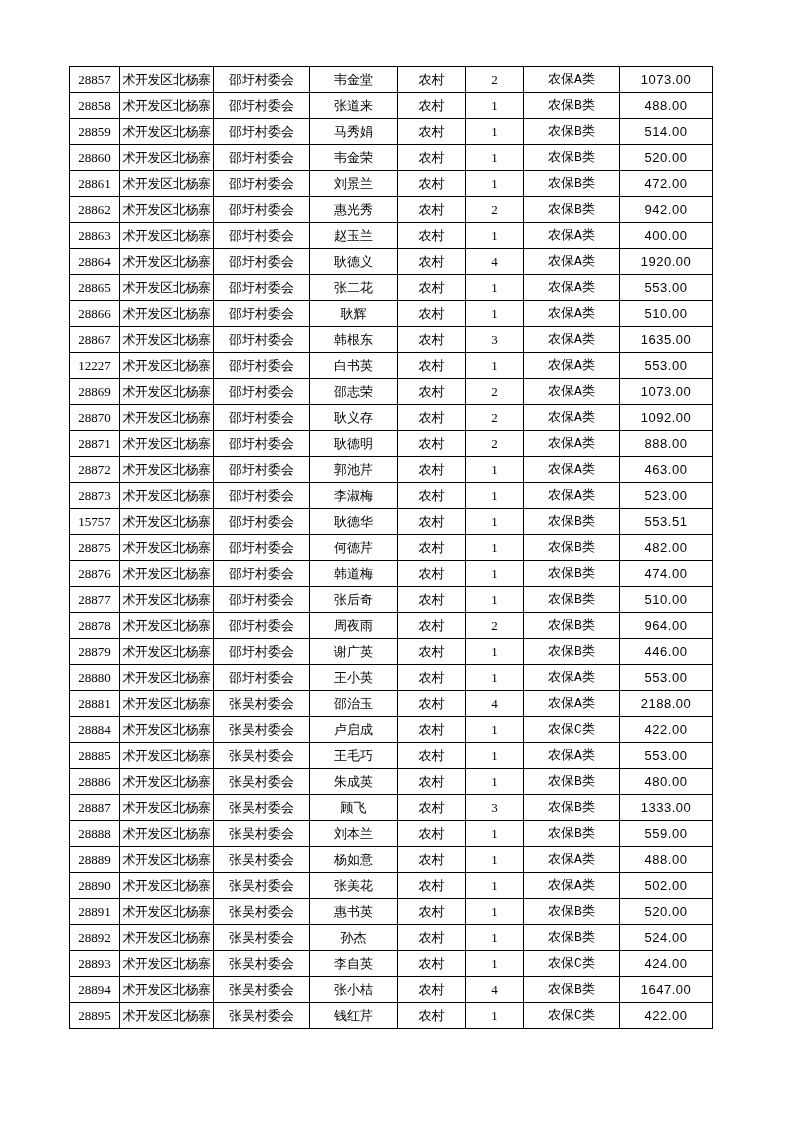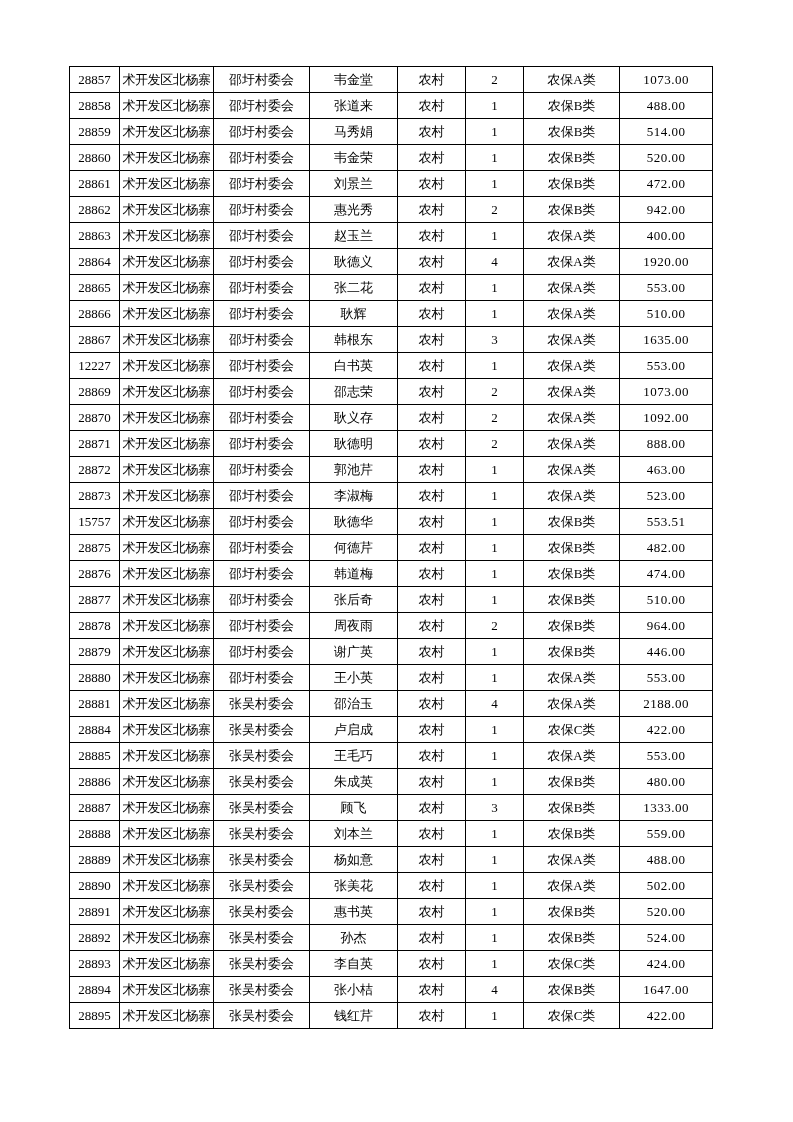--- a/index.html
+++ b/index.html
@@ -54,22 +54,22 @@
   col.c-num  { width: 58px; }
   col.c-cat  { width: 96px; }
   col.c-amt  { width: 93px; }
 
   td.id    { font-family: "Liberation Serif", serif; font-size: 14px; }
   td.org   { font-size: 13px; letter-spacing: -0.4px; }
   td.vil   { font-size: 13px; font-family: Liberation Serif, serif; }
   td.name  { font-size: 13px; }
   td.type  { font-size: 13px; }
   td.num   { font-size: 13px; }
-  td.cat   { font-size: 13px; }
-  td.amt   { font-family: Liberation Serif, serif; font-size: 13px; letter-spacing: 0.5px; }
+  td.cat   { font-size: 13px; font-family: Liberation Mono, monospace; }
+  td.amt   { font-family: Liberation Sans, sans-serif; font-size: 13px; letter-spacing: 0.5px; }
 </style>
 </head>
 <body>
 
 <div class="page">
   <div class="table-wrap">
     <table class="data">
       <colgroup>
         <col class="c-id">
           <col class="c-org">

